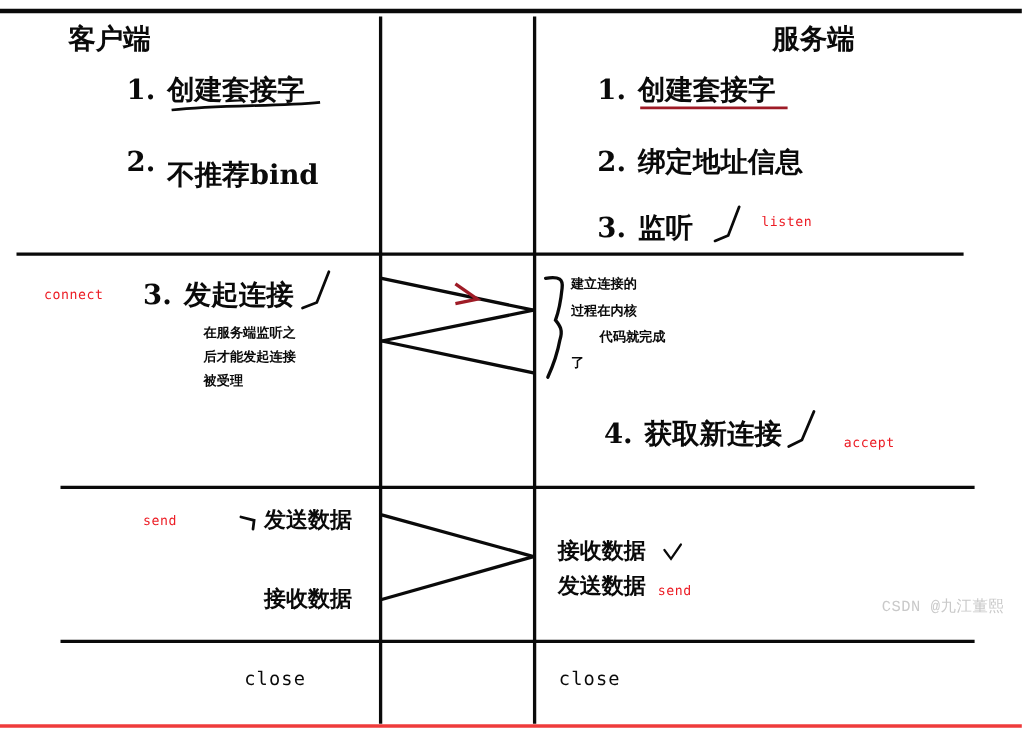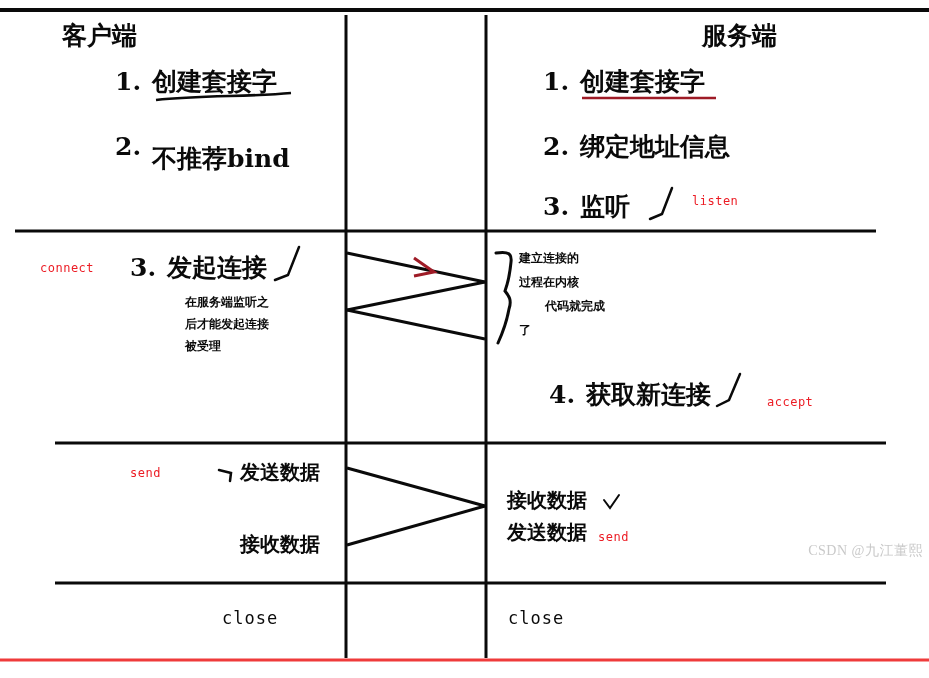--- a/index.html
+++ b/index.html
@@ -23,22 +23,22 @@
 
   .hdr{font-size:25px;font-weight:700;}
   .step{font-size:25px;font-weight:700;}
   .note{font-size:12px;font-weight:700;}
   .api{font-size:12px;letter-spacing:.5px;}
   .close-lbl{font-size:17px;letter-spacing:1px;}
   .datalbl{font-size:20px;font-weight:700;}
 
   
   #watermark{
-    position:absolute;right:6px;bottom:16px;
-    font-family:Liberation Serif, serif;
+    position:absolute;right:16px;bottom:16px;
+    font-family:Liberation Mono, monospace;
     font-size:14px;color:#c9c9c9;letter-spacing:.5px;
     white-space:nowrap;
     margin-top:17px;
   }
 </style>
 </head>
 <body>
 
 <div id="stage">
 

